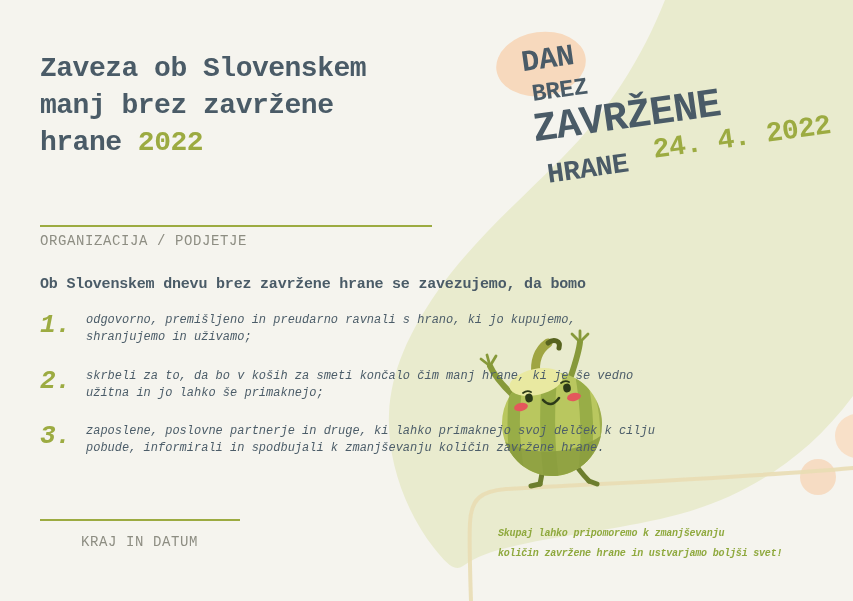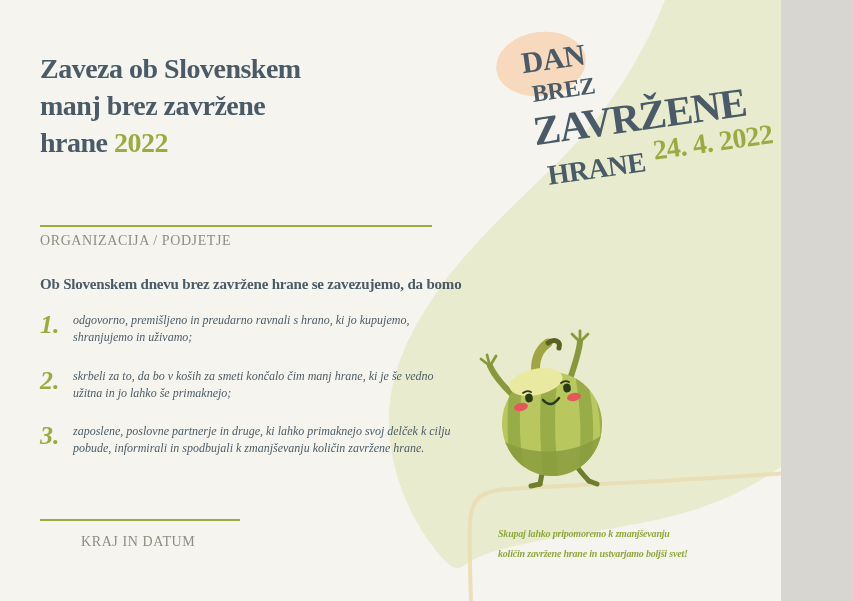--- a/index.html
+++ b/index.html
@@ -1,20 +1,20 @@
 <!DOCTYPE html>
 <html><head>
 <meta charset="utf-8">
 <style>
   * { margin:0; padding:0; box-sizing:border-box; }
   html,body { background:#d8d6d0; }
   .page {
-    position:relative; width:781px; height:601px; overflow:hidden;
+    position:relative; width:853px; height:601px; overflow:hidden;
     background:#f5f4ee;
-    font-family:Liberation Serif, serif;
+    font-family:Liberation Mono, monospace;
     color:#4a5b67;
   }
   .bg-art { position:absolute; left:0; top:0; }
 
   
   .doc-title {
     position:absolute; left:40px; top:50px;
     font-size:28px; font-weight:800; line-height:37px; letter-spacing:-0.5px;
     color:#4a5b67;
   }
@@ -48,21 +48,21 @@
     position:absolute; left:40px; top:276px;
     font-size:15px; font-weight:800; letter-spacing:-0.2px; color:#4a5b67;
     white-space:nowrap;
   }
   .pledge-item { position:absolute; left:40px; width:440px; }
   .pledge-item .num {
     position:absolute; left:0; top:-2px;
     font-size:26px; font-weight:800; font-style:italic; color:#9cab41;
   }
   .pledge-item .item-text {
-    display:block; margin-left:33px;
+    display:block; margin-left:46px;
     font-size:12px; font-style:italic; line-height:17px; color:#4c5d69;
     white-space:nowrap;
   }
   .item-1 { top:312px; }
   .item-2 { top:368px; }
   .item-3 { top:423px; }
 
   
   .closing {
     position:absolute; left:498px; top:524px;

